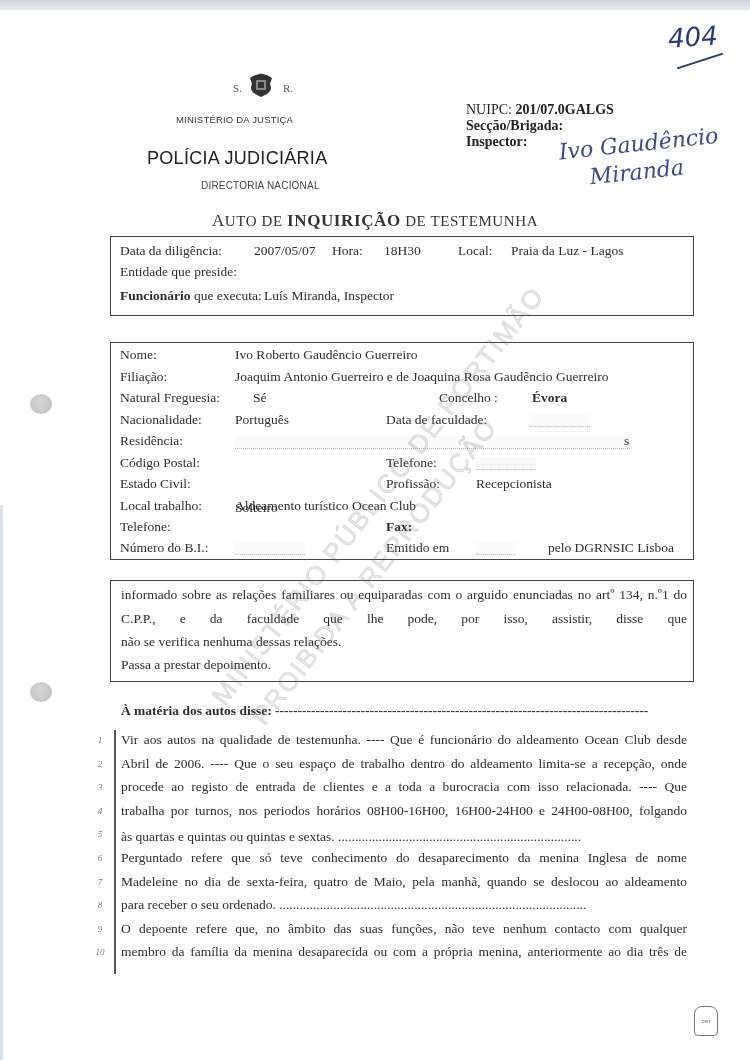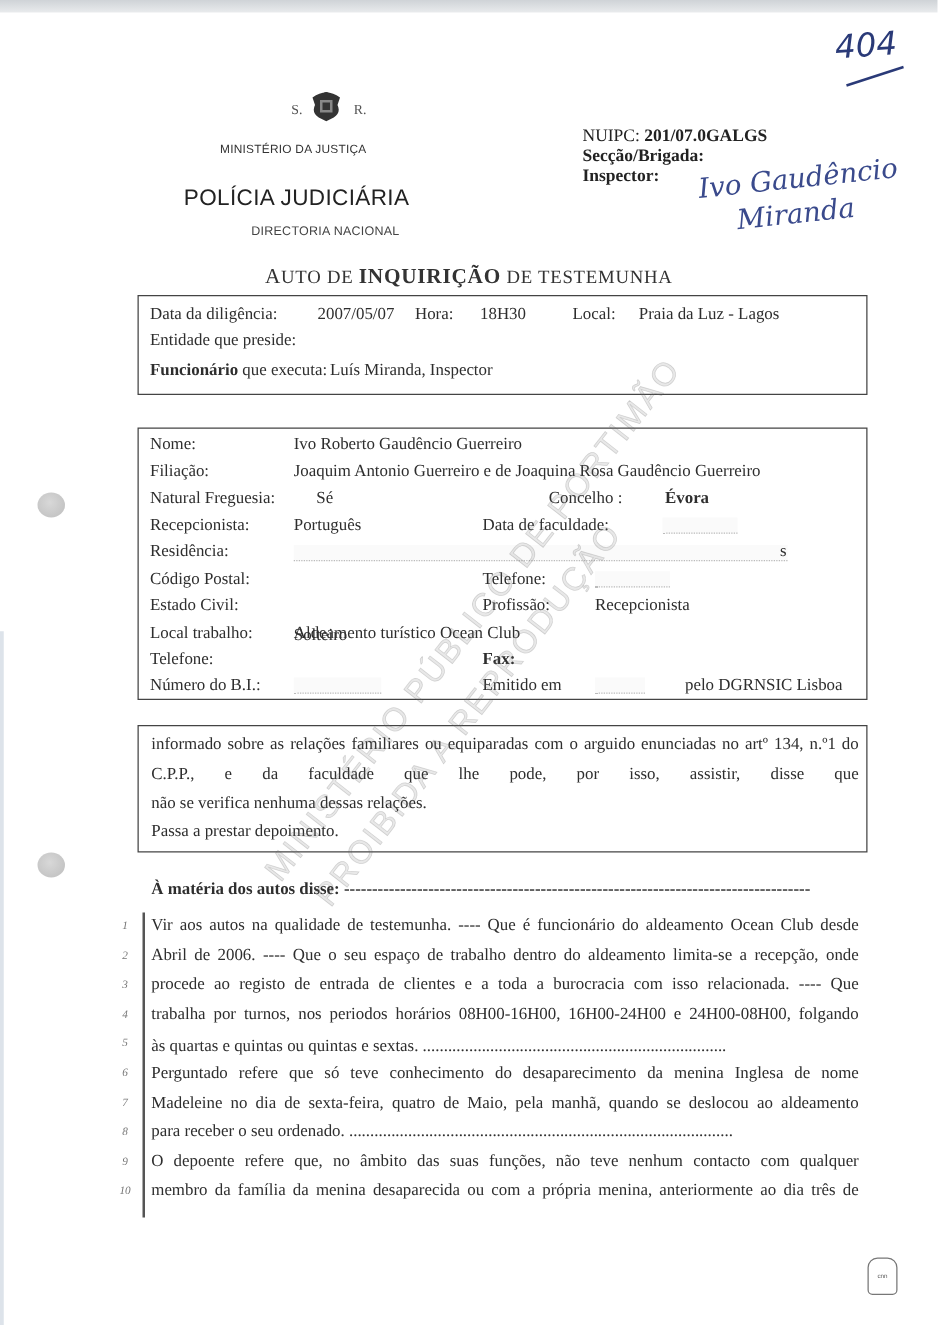--- a/index.html
+++ b/index.html
@@ -88,21 +88,21 @@
 
 <div class="box" style="left:110px; top:342px; width:584px; height:218px;"></div>
 <div class="row" style="left:120px; top:347px;">Nome:</div>
 <div class="row" style="left:235px; top:347px;">Ivo Roberto Gaudêncio Guerreiro</div>
 <div class="row" style="left:120px; top:369px;">Filiação:</div>
 <div class="row" style="left:235px; top:369px;">Joaquim Antonio Guerreiro e de Joaquina Rosa Gaudêncio Guerreiro</div>
 <div class="row" style="left:120px; top:390px;">Natural Freguesia:</div>
 <div class="row" style="left:253px; top:390px;">Sé</div>
 <div class="row" style="left:439px; top:390px;">Concelho :</div>
 <div class="row bold" style="left:532px; top:390px;">Évora</div>
-<div class="row" style="left:120px; top:412px;">Recepcionista:</div>
+<div class="row" style="left:120px; top:412px;">Nacionalidade:</div>
 <div class="row" style="left:235px; top:412px;">Português</div>
 <div class="row" style="left:386px; top:412px;">Data de faculdade:</div>
 <div class="redact" style="left:530px; top:414px; width:60px;"></div>
 <div class="row" style="left:120px; top:433px;">Residência:</div>
 <div class="redact" style="left:235px; top:436px; width:395px;"></div>
 <div class="row" style="left:624px; top:433px;">s</div>
 <div class="row" style="left:120px; top:455px;">Código Postal:</div>
 <div class="row" style="left:386px; top:455px;">Telefone:</div>
 <div class="redact" style="left:476px; top:457px; width:60px;"></div>
 <div class="row" style="left:120px; top:476px;">Estado Civil:</div>

